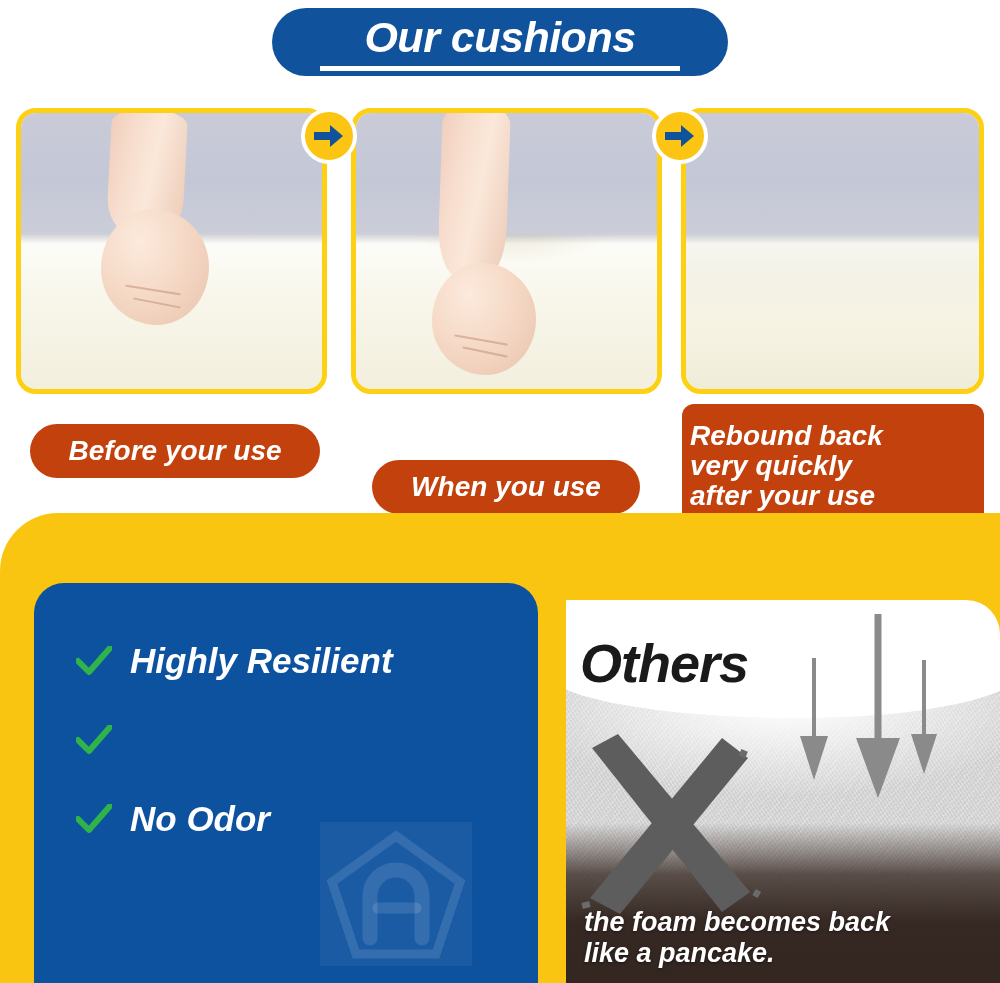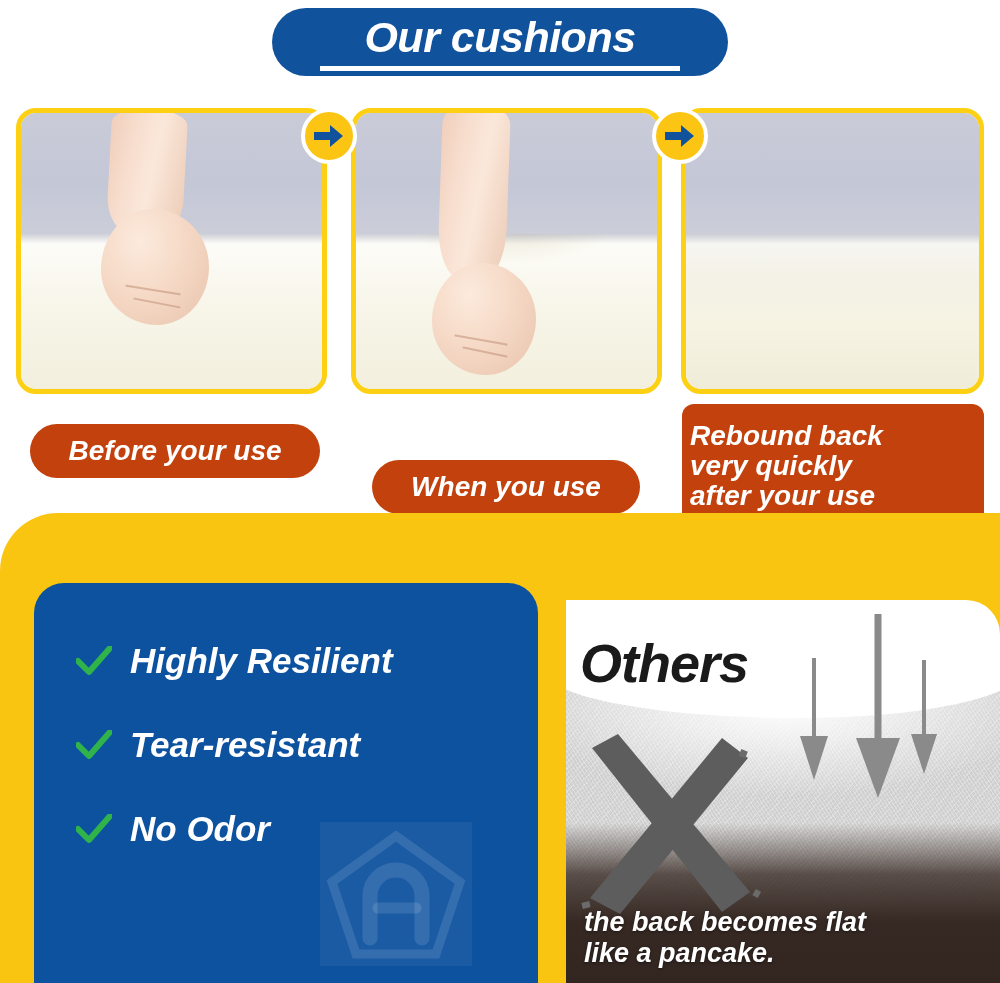--- a/index.html
+++ b/index.html
@@ -351,21 +351,20 @@
       <svg width="36" height="30" viewBox="0 0 36 30">
         <path d="M2 15 L13 26 L34 2" stroke="#2fb34a" stroke-width="6" fill="none" stroke-linecap="round" stroke-linejoin="round"></path>
       </svg>
       <span class="feature-label">Highly Resilient</span>
     </div>
 
     <div class="feature-item">
       <svg width="36" height="30" viewBox="0 0 36 30">
         <path d="M2 15 L13 26 L34 2" stroke="#2fb34a" stroke-width="6" fill="none" stroke-linecap="round" stroke-linejoin="round"></path>
       </svg>
-      <span class="feature-label">Tear-resistant</span>
     </div>
 
     <div class="feature-item">
       <svg width="36" height="30" viewBox="0 0 36 30">
         <path d="M2 15 L13 26 L34 2" stroke="#2fb34a" stroke-width="6" fill="none" stroke-linecap="round" stroke-linejoin="round"></path>
       </svg>
       <span class="feature-label">No Odor</span>
     </div>
 
   </div>
@@ -407,16 +406,16 @@
         <rect x="168" y="18" width="7" height="7" transform="rotate(22 171 21)"></rect>
         <rect x="10" y="170" width="8" height="6" transform="rotate(-14 14 173)"></rect>
         <rect x="182" y="158" width="6" height="7" transform="rotate(30 185 161)"></rect>
       </g>
     </svg>
   </div>
 
   <div class="brown-fade"></div>
 
   <div class="others-caption">
-    <div>the back becomes flat</div>
+    <div>the foam becomes back</div>
     <div>like a pancake.</div>
   </div>
 </div>
 
 </body></html>

